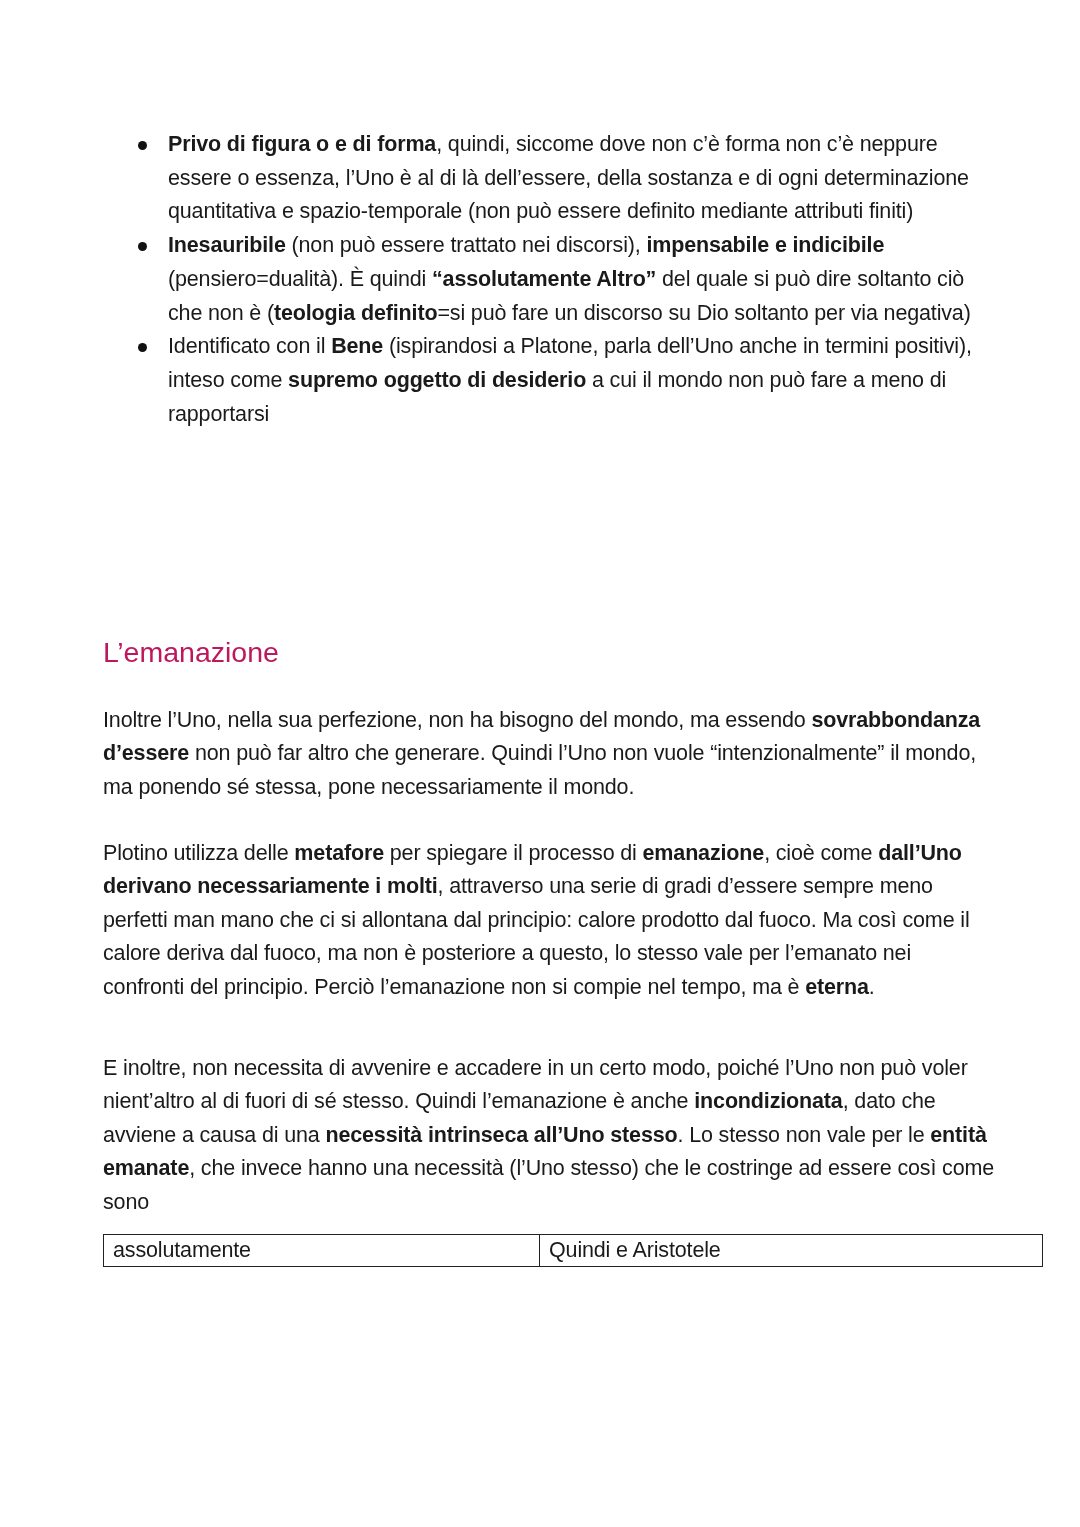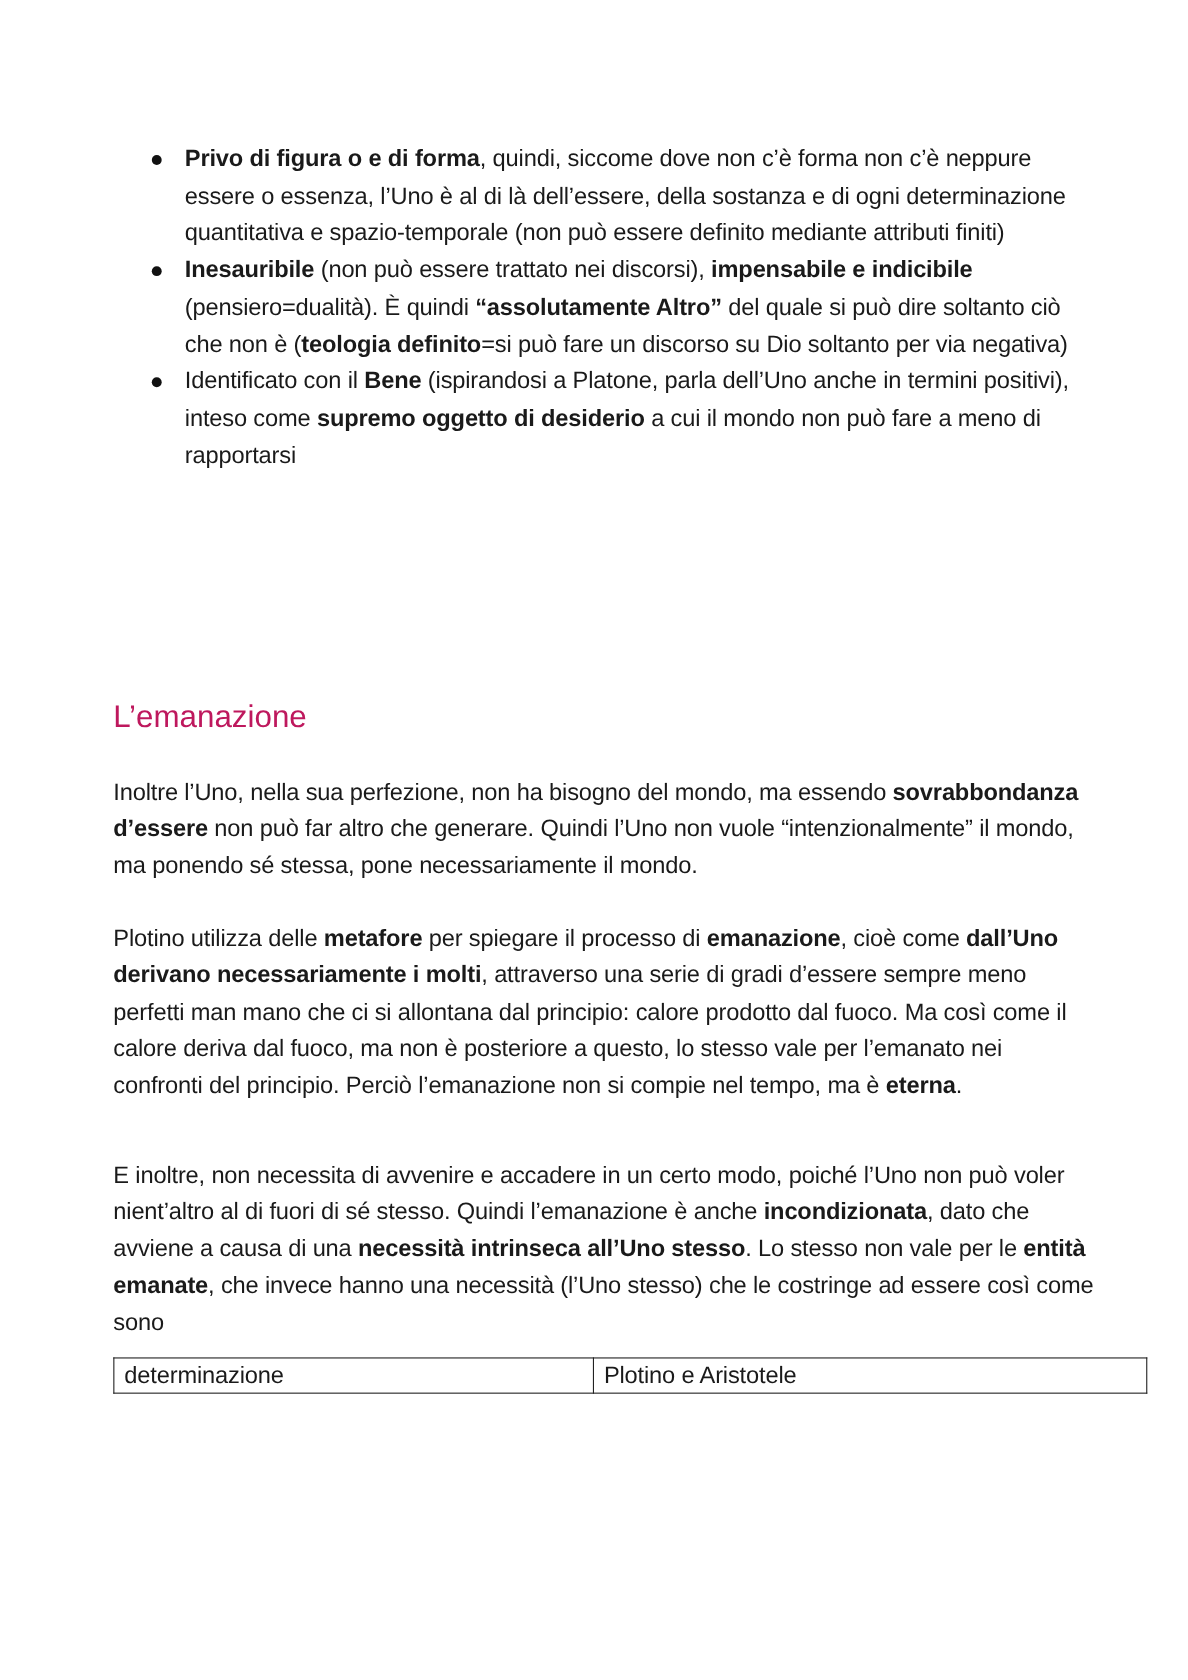--- a/index.html
+++ b/index.html
@@ -112,19 +112,19 @@
 
   <h2 class="heading">L’emanazione</h2>
 
   <p class="para p1"><span>Inoltre l’Uno, nella sua perfezione, non ha bisogno del mondo, ma essendo </span><b>sovrabbondanza d’essere</b><span> non può far altro che generare. Quindi l’Uno non vuole “intenzionalmente” il mondo, ma ponendo sé stessa, pone necessariamente il mondo.</span></p>
   <p class="para p2"><span>Plotino utilizza delle </span><b>metafore</b><span> per spiegare il processo di </span><b>emanazione</b><span>, cioè come </span><b>dall’Uno derivano necessariamente i molti</b><span>, attraverso una serie di gradi d’essere sempre meno perfetti man mano che ci si allontana dal principio: calore prodotto dal fuoco. Ma così come il calore deriva dal fuoco, ma non è posteriore a questo, lo stesso vale per l’emanato nei confronti del principio. Perciò l’emanazione non si compie nel tempo, ma è </span><b>eterna</b><span>.</span></p>
   <p class="para p3"><span>E inoltre, non necessita di avvenire e accadere in un certo modo, poiché l’Uno non può voler nient’altro al di fuori di sé stesso. Quindi l’emanazione è anche </span><b>incondizionata</b><span>, dato che avviene a causa di una </span><b>necessità intrinseca all’Uno stesso</b><span>. Lo stesso non vale per le </span><b>entità emanate</b><span>, che invece hanno una necessità (l’Uno stesso) che le costringe ad essere così come sono</span></p>
 
   <table class="compare-table">
     <tbody>
         <tr>
-      <td class="col-a">determinazione</td>
-      <td>Plotino e Aristotele</td>
+      <td class="col-a">assolutamente</td>
+      <td>Quindi e Aristotele</td>
     </tr>
   </tbody>
     </table>
 
 </div>
 
 </body></html>

